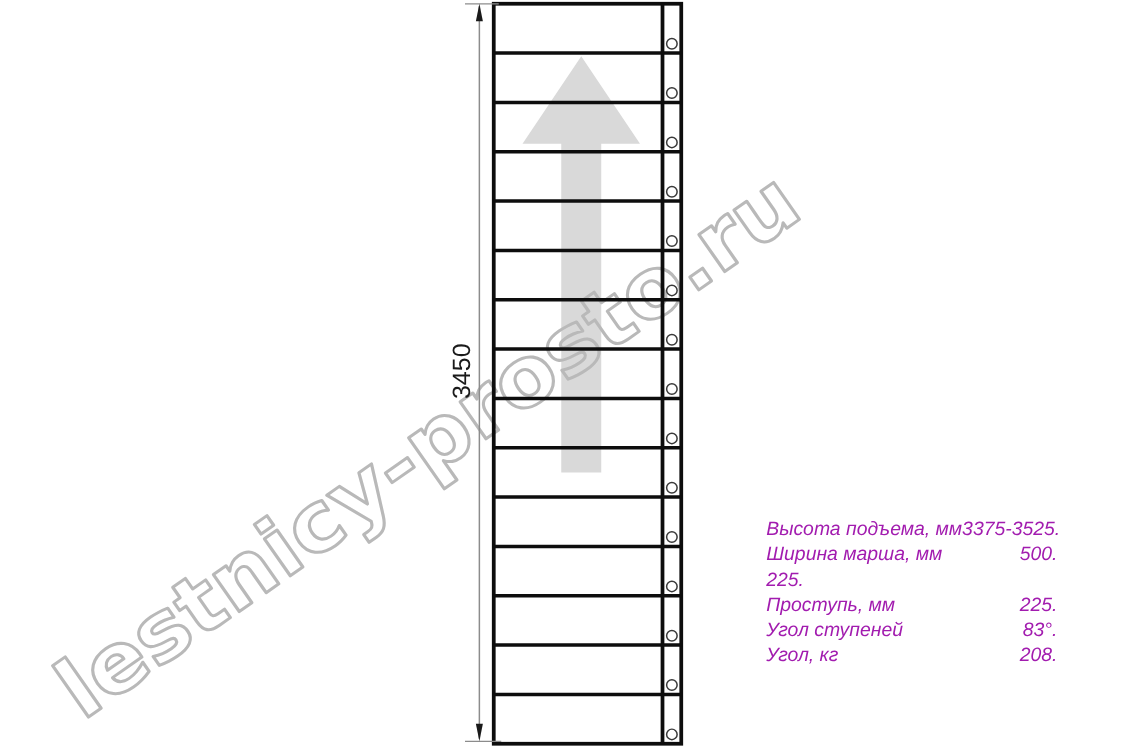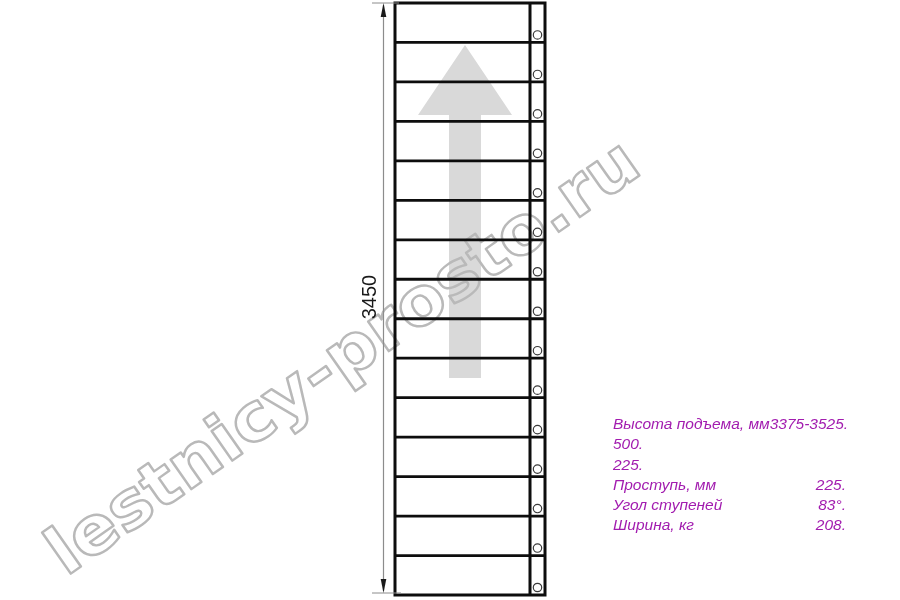--- a/index.html
+++ b/index.html
@@ -87,31 +87,32 @@
       <text transform="translate(376,297) rotate(-90)" text-anchor="middle" font-family="'Liberation Sans', sans-serif" font-size="20" fill="#1a1a1a">3450</text>
     </g>
   </svg>
 
   <div class="specs">
     <div class="spec-row">
       <span class="spec-label">Высота подъема, мм</span>
       <span class="spec-value">3375-3525.</span>
     </div>
     <div class="spec-row">
+      <span class="spec-label">Ширина марша, мм</span>
       <span class="spec-value">500.</span>
     </div>
     <div class="spec-row">
       <span class="spec-value">225.</span>
     </div>
     <div class="spec-row">
       <span class="spec-label">Проступь, мм</span>
       <span class="spec-value">225.</span>
     </div>
     <div class="spec-row">
       <span class="spec-label">Угол ступеней</span>
       <span class="spec-value">83°.</span>
     </div>
     <div class="spec-row">
-      <span class="spec-label">Ширина, кг</span>
+      <span class="spec-label">Угол, кг</span>
       <span class="spec-value">208.</span>
     </div>
   </div>
 </div>
 
 </body></html>

